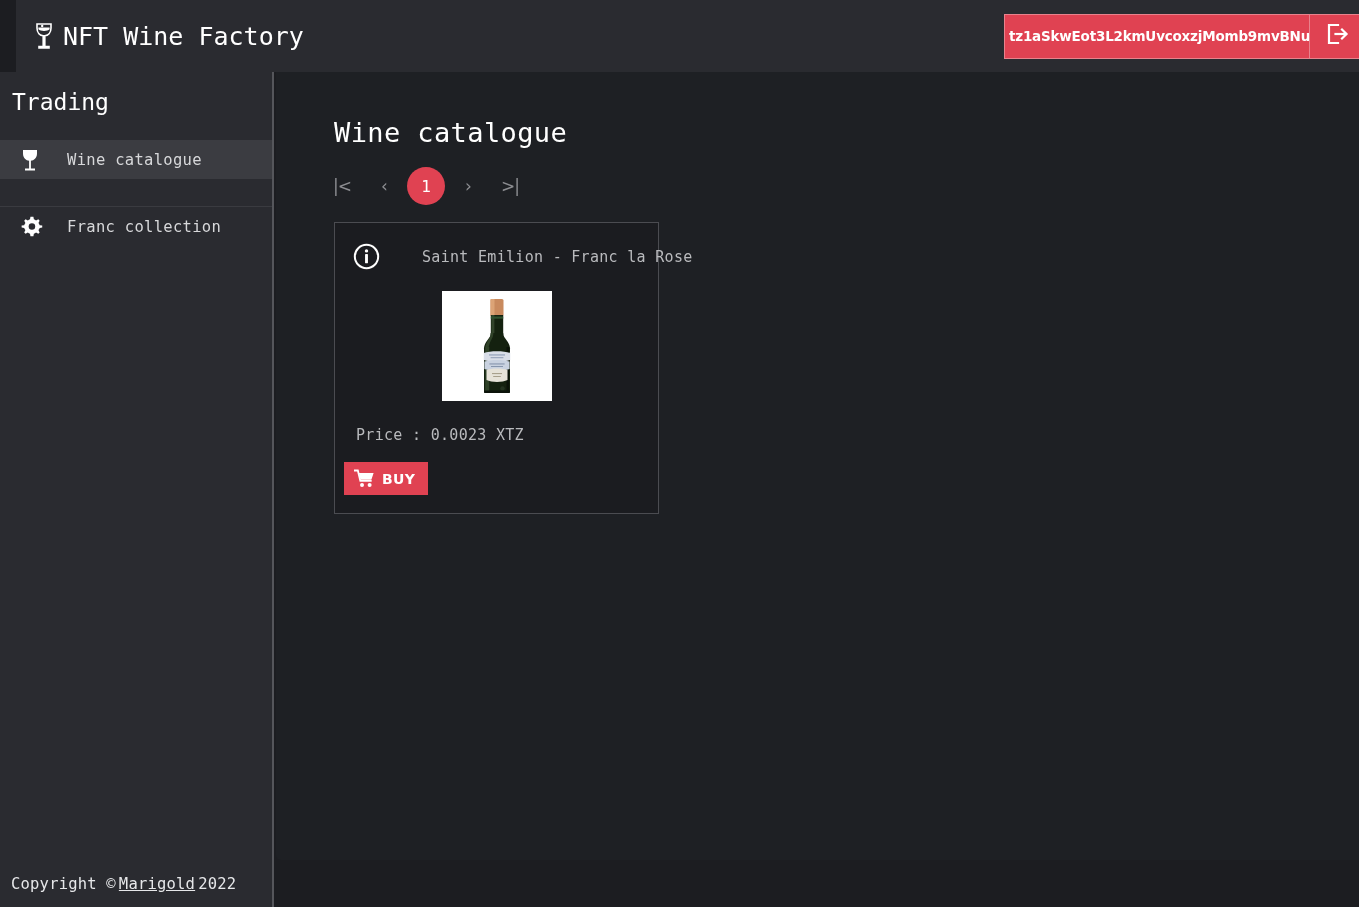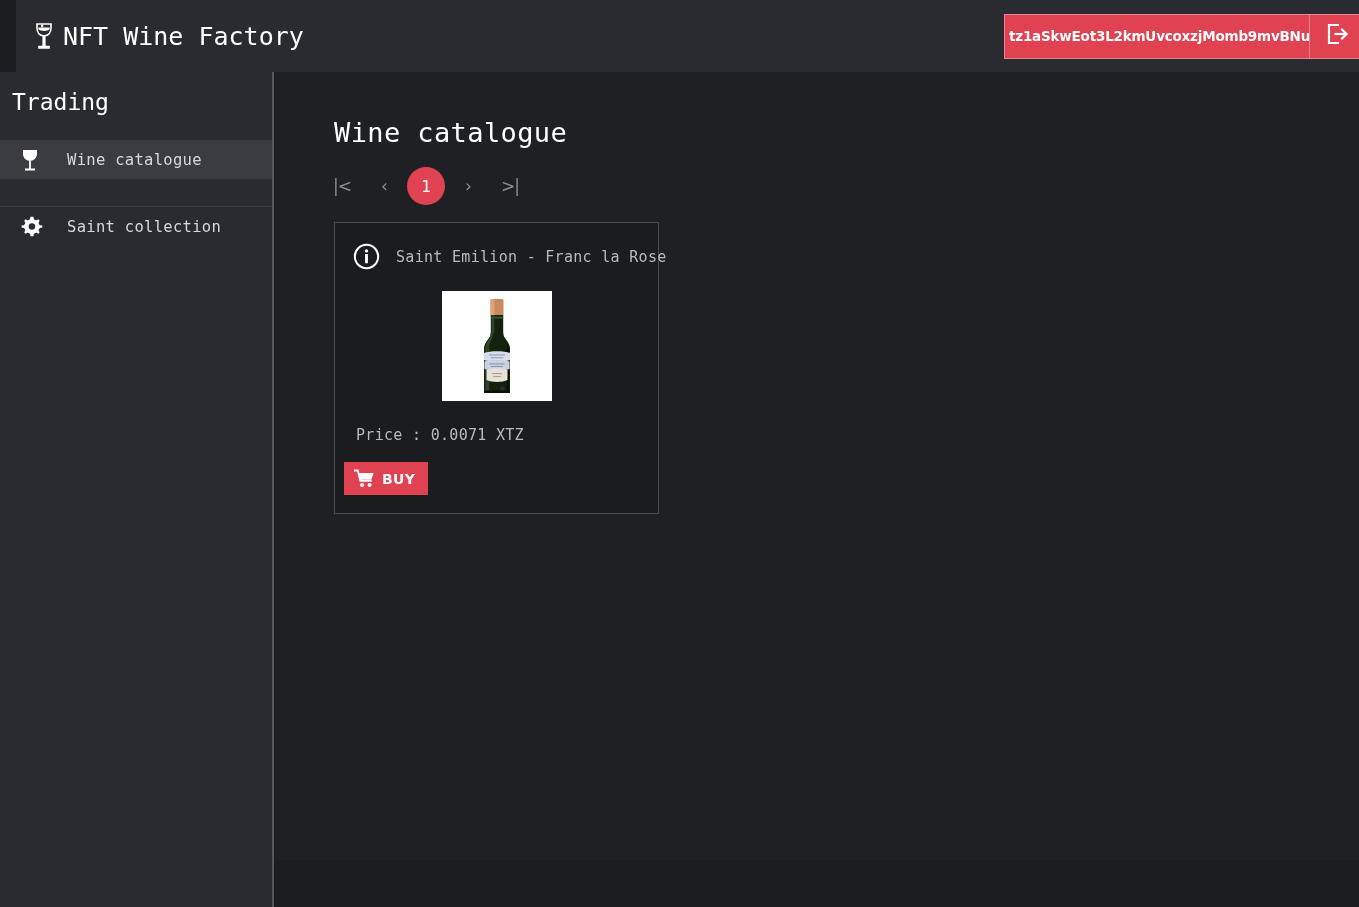--- a/index.html
+++ b/index.html
@@ -204,20 +204,21 @@
     align-items: center;
     padding: 0 0 0 18px;
   }
   .info-icon { color: #ffffff; flex: none; display:flex; }
   .card-title {
     padding-left: 16px;
     font-size: 15px;
     color: #b9babd;
     letter-spacing: 0.3px;
     white-space: nowrap;
+    margin-left: 26px;
   }
   .card-img-wrap {
     display: flex;
     justify-content: center;
     padding: 21px 0 0 0;
   }
   .bottle-frame {
     width: 110px; height: 110px;
     background: #ffffff;
     display: flex;
@@ -296,24 +297,29 @@
     <div class="nav-divider"></div>
 
 
     <div class="nav-item">
       <span class="nav-icon">
         <svg width="23" height="23" viewBox="0 0 24 24" fill="none">
           <path d="M12 1.8 L14 1.8 L14.45 4.5 A7.6 7.6 0 0 1 16.7 5.8 L19.1 4.55 L20.5 5.95 L19.25 8.35 A7.6 7.6 0 0 1 20.5 10.6 L23.2 11.05 L23.2 13.05 L20.5 13.5 A7.6 7.6 0 0 1 19.25 15.75 L20.5 18.15 L19.1 19.55 L16.7 18.3 A7.6 7.6 0 0 1 14.45 19.55 L14 22.25 L12 22.25 L10.9 22.25 L10.45 19.55 A7.6 7.6 0 0 1 8.2 18.3 L5.8 19.55 L4.4 18.15 L5.65 15.75 A7.6 7.6 0 0 1 4.4 13.5 L1.7 13.05 L1.7 11.05 L4.4 10.6 A7.6 7.6 0 0 1 5.65 8.35 L4.4 5.95 L5.8 4.55 L8.2 5.8 A7.6 7.6 0 0 1 10.45 4.5 L10.9 1.8 Z" fill="#ffffff"></path>
           <circle cx="12.45" cy="12.05" r="3.4" fill="#2a2b30"></circle>
         </svg>
       </span>
-      <span class="nav-label">Saint collection</span>
+      <span class="nav-label">Franc collection</span>
     </div>
   </div>
 
+  <div class="footer">
+    <span>Copyright ©</span>
+    <a href="#">Marigold</a>
+    <span>2022</span>
+  </div>
 
   <div class="main">
     <div class="page-title">Wine catalogue</div>
 
     <div class="pagination">
       <div class="pg-btn">|&lt;</div>
       <div class="pg-btn">‹</div>
       <div class="pg-num">1</div>
       <div class="pg-btn">›</div>
       <div class="pg-btn">&gt;|</div>
@@ -363,21 +369,21 @@
               <rect x="50" y="82" width="10" height="1.1" fill="#a8a08c"></rect>
               <rect x="51.2" y="85" width="7.6" height="1" fill="#a8a08c"></rect>
 
               <circle cx="60.5" cy="97.5" r="2.2" fill="#243320"></circle>
 
               <rect x="42" y="99.5" width="26" height="2.5" rx="1" fill="#0b1209"></rect>
             </svg>
           </div>
         </div>
 
-        <div class="card-price">Price : 0.0071 XTZ</div>
+        <div class="card-price">Price : 0.0023 XTZ</div>
 
         <div class="buy-row">
           <button class="buy-btn">
             <span class="cart-icon">
               <svg width="21" height="19" viewBox="0 0 22 20" fill="none">
                 <path d="M0.8 1.6 L4 1.6 L6.6 12.6 L17.6 12.6" stroke="#ffffff" stroke-width="1.9" fill="none" stroke-linecap="square"></path>
                 <path d="M5.1 4.2 L20.6 4.2 L18.2 11.4 L6.8 11.4 Z" fill="#ffffff"></path>
                 <circle cx="8.4" cy="16.8" r="2.1" fill="#ffffff"></circle>
                 <circle cx="16.4" cy="16.8" r="2.1" fill="#ffffff"></circle>
               </svg>

